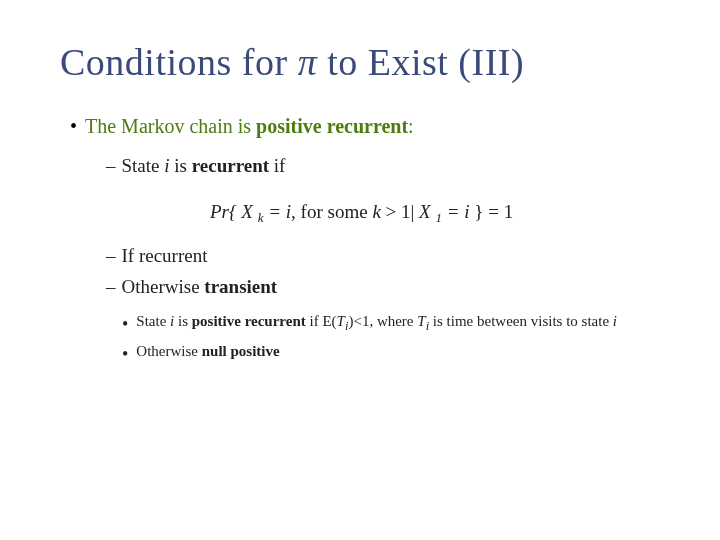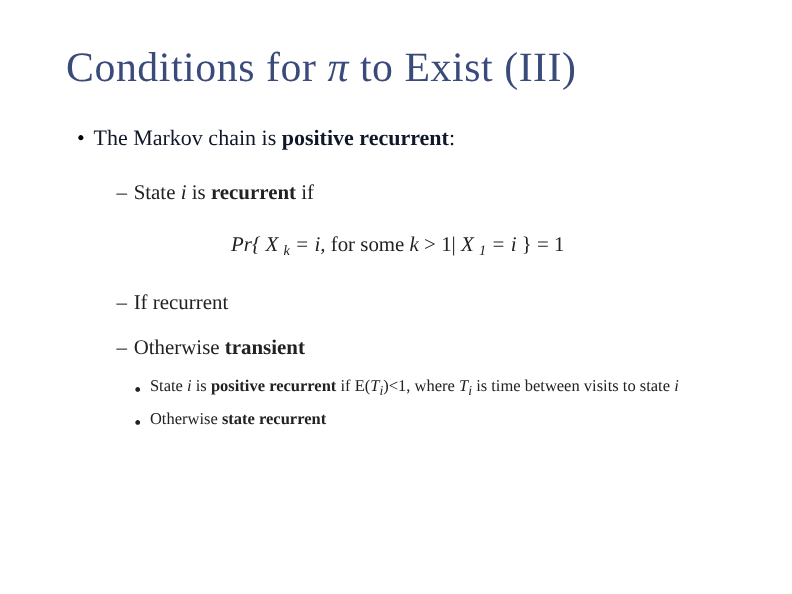--- a/index.html
+++ b/index.html
@@ -55,35 +55,34 @@
 
     .bullet-dot {
       font-size: 20px;
       line-height: 1.4;
       flex-shrink: 0;
     }
 
     .bullet-text {
       font-size: 20px;
       line-height: 1.4;
-      color: #0f172a;
+      color: #4d7c0f;
     }
 
     .sub-items {
       padding-left: 36px;
       display: flex;
       flex-direction: column;
       gap: 4px;
     }
 
     .sub-item {
       font-size: 19px;
       line-height: 1.45;
       color: #222;
-      margin-top: 10px;
     }
 
     .sub-item .dash {
       margin-right: 6px;
     }
 
     .formula-block {
       padding-left: 52px;
       margin: 6px 0 4px 0;
     }
@@ -188,20 +187,20 @@
       <div class="sub-bullet">
         <span class="sub-bullet-dot">•</span>
         <span class="sub-bullet-text">
           State <em>i</em> is <strong>positive recurrent</strong> if E(<em>T<sub>i</sub></em>)&lt;1, where <em>T<sub>i</sub></em> is time between visits to state <em>i</em>
         </span>
       </div>
 
       <div class="sub-bullet">
         <span class="sub-bullet-dot">•</span>
         <span class="sub-bullet-text">
-          Otherwise <strong>state recurrent</strong>
+          Otherwise <strong>null positive</strong>
         </span>
       </div>
 
     </div>
 
   </div>
 </div>
 
 </body></html>

